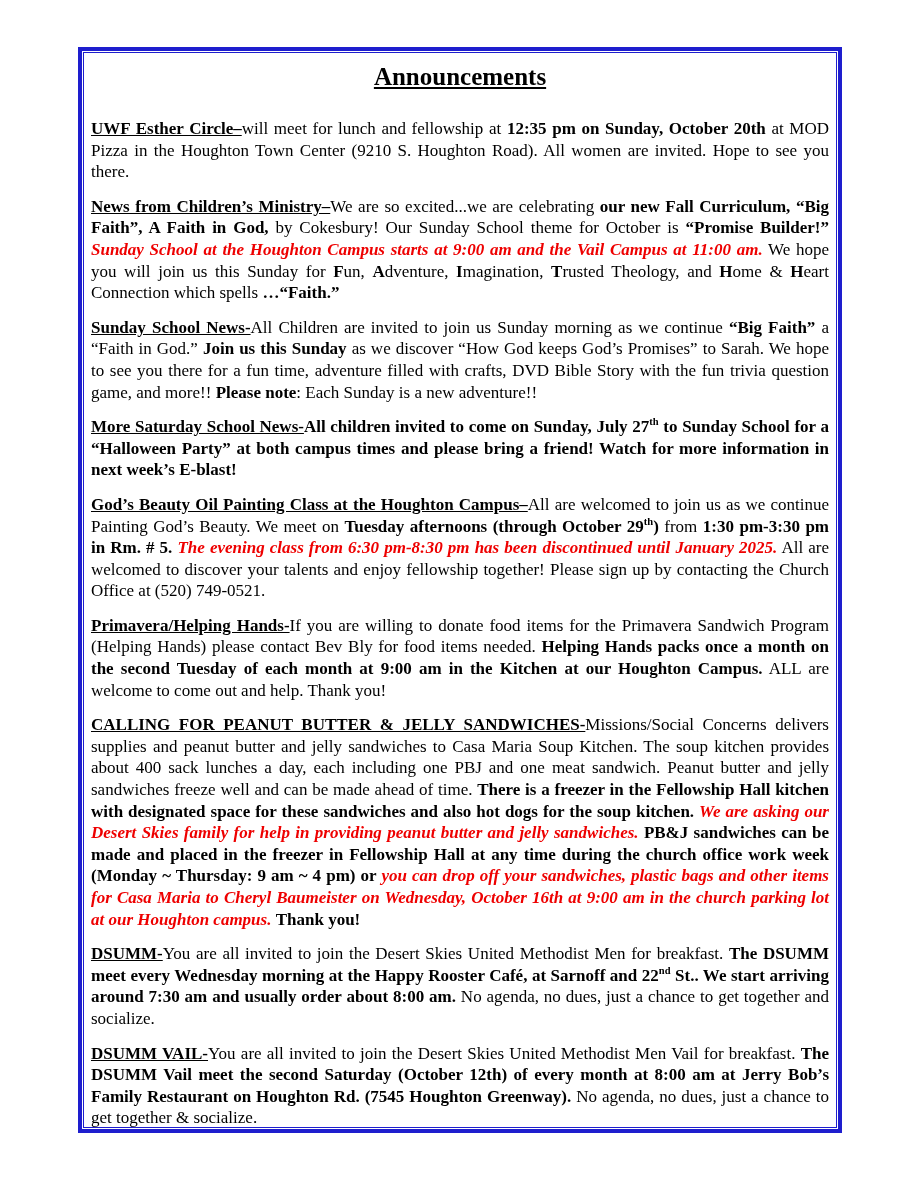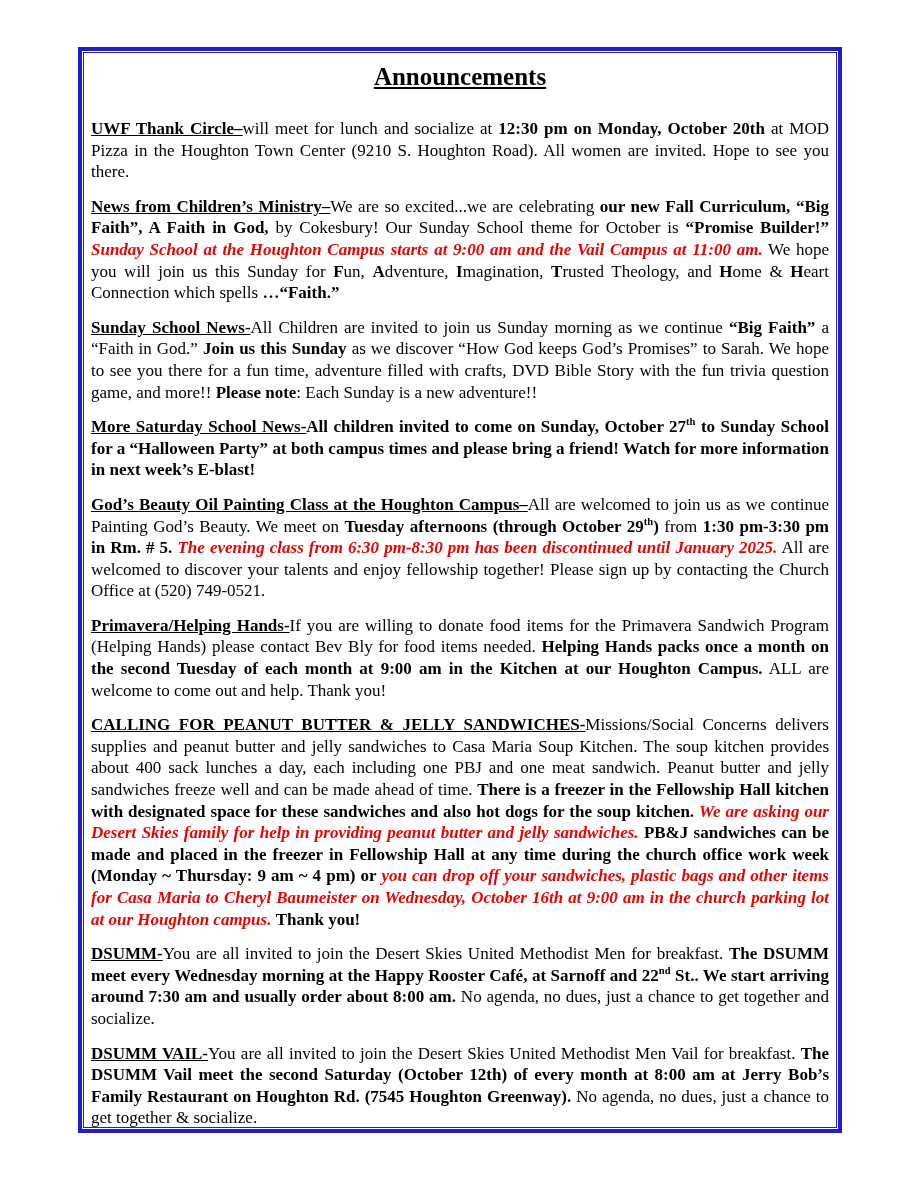--- a/index.html
+++ b/index.html
@@ -40,24 +40,24 @@
   .sup{vertical-align:super;font-size:0.62em;line-height:0;}
 </style>
 </head>
 <body>
 
 <div class="sheet">
   <div class="frame">
     <div class="frame-inner">
       <h1 class="title">Announcements</h1>
       <div id="sections">
-          <p class="para"><span class="seg hu">UWF Thank Circle–</span><span class="seg">will meet for lunch and socialize at </span><span class="seg b">12:30 pm on Monday, October 20th</span><span class="seg"> at MOD Pizza in the Houghton Town Center (9210 S. Houghton Road). All women are invited. Hope to see you there.</span></p>
+          <p class="para"><span class="seg hu">UWF Esther Circle–</span><span class="seg">will meet for lunch and fellowship at </span><span class="seg b">12:35 pm on Sunday, October 20th</span><span class="seg"> at MOD Pizza in the Houghton Town Center (9210 S. Houghton Road). All women are invited. Hope to see you there.</span></p>
           <p class="para"><span class="seg hu">News from Children’s Ministry–</span><span class="seg">We are so excited...we are celebrating </span><span class="seg b">our new Fall Curriculum, “Big Faith”, A Faith in God,</span><span class="seg"> by Cokesbury! Our Sunday School theme for October is </span><span class="seg b">“Promise Builder!”</span><span class="seg"> </span><span class="seg rb">Sunday School at the Houghton Campus starts at 9:00 am and the Vail Campus at 11:00 am.</span><span class="seg"> We hope you will join us this Sunday for </span><span class="seg b">F</span><span class="seg">un, </span><span class="seg b">A</span><span class="seg">dventure, </span><span class="seg b">I</span><span class="seg">magination, </span><span class="seg b">T</span><span class="seg">rusted Theology, and </span><span class="seg b">H</span><span class="seg">ome &amp; </span><span class="seg b">H</span><span class="seg">eart Connection which spells </span><span class="seg b">…“Faith.”</span></p>
           <p class="para"><span class="seg hu">Sunday School News-</span><span class="seg">All Children are invited to join us Sunday morning as we continue </span><span class="seg b">“Big Faith”</span><span class="seg"> a “Faith in God.” </span><span class="seg b">Join us this Sunday</span><span class="seg"> as we discover “How God keeps God’s Promises” to Sarah. We hope to see you there for a fun time, adventure filled with crafts, DVD Bible Story with the fun trivia question game, and more!! </span><span class="seg b">Please note</span><span class="seg">: Each Sunday is a new adventure!!</span></p>
-          <p class="para"><span class="seg hu">More Saturday School News-</span><span class="seg b">All children invited to come on Sunday, October 27</span><span class="seg b sup">th</span><span class="seg b"> to Sunday School for a “Halloween Party” at both campus times and please bring a friend! Watch for more information in next week’s E-blast!</span></p>
+          <p class="para"><span class="seg hu">More Saturday School News-</span><span class="seg b">All children invited to come on Sunday, July 27</span><span class="seg b sup">th</span><span class="seg b"> to Sunday School for a “Halloween Party” at both campus times and please bring a friend! Watch for more information in next week’s E-blast!</span></p>
           <p class="para"><span class="seg hu">God’s Beauty Oil Painting Class at the Houghton Campus–</span><span class="seg">All are welcomed to join us as we continue Painting God’s Beauty. We meet on </span><span class="seg b">Tuesday afternoons (through October 29</span><span class="seg b sup">th</span><span class="seg b">)</span><span class="seg"> from </span><span class="seg b">1:30 pm-3:30 pm in Rm. # 5.</span><span class="seg"> </span><span class="seg rb">The evening class from 6:30 pm-8:30 pm has been discontinued until January 2025.</span><span class="seg"> All are welcomed to discover your talents and enjoy fellowship together! Please sign up by contacting the Church Office at (520) 749-0521.</span></p>
           <p class="para"><span class="seg hu">Primavera/Helping Hands-</span><span class="seg">If you are willing to donate food items for the Primavera Sandwich Program (Helping Hands) please contact Bev Bly for food items needed. </span><span class="seg b">Helping Hands packs once a month on the second Tuesday of each month at 9:00 am in the Kitchen at our Houghton Campus.</span><span class="seg"> ALL are welcome to come out and help. Thank you!</span></p>
           <p class="para"><span class="seg hu">CALLING FOR PEANUT BUTTER &amp; JELLY SANDWICHES-</span><span class="seg">Missions/Social Concerns delivers supplies and peanut butter and jelly sandwiches to Casa Maria Soup Kitchen. The soup kitchen provides about 400 sack lunches a day, each including one PBJ and one meat sandwich. Peanut butter and jelly sandwiches freeze well and can be made ahead of time. </span><span class="seg b">There is a freezer in the Fellowship Hall kitchen with designated space for these sandwiches and also hot dogs for the soup kitchen. </span><span class="seg rb">We are asking our Desert Skies family for help in providing peanut butter and jelly sandwiches. </span><span class="seg b">PB&amp;J sandwiches can be made and placed in the freezer in Fellowship Hall at any time during the church office work week (Monday ~ Thursday: 9 am ~ 4 pm) or </span><span class="seg rb">you can drop off your sandwiches, plastic bags and other items for Casa Maria to Cheryl Baumeister on Wednesday, October 16th at 9:00 am in the church parking lot at our Houghton campus. </span><span class="seg b">Thank you!</span></p>
           <p class="para"><span class="seg hu">DSUMM-</span><span class="seg">You are all invited to join the Desert Skies United Methodist Men for breakfast. </span><span class="seg b">The DSUMM meet every Wednesday morning at the Happy Rooster Café, at Sarnoff and 22</span><span class="seg b sup">nd</span><span class="seg b"> St.. We start arriving around 7:30 am and usually order about 8:00 am.</span><span class="seg"> No agenda, no dues, just a chance to get together and socialize.</span></p>
           <p class="para"><span class="seg hu">DSUMM VAIL-</span><span class="seg">You are all invited to join the Desert Skies United Methodist Men Vail for breakfast. </span><span class="seg b">The DSUMM Vail meet the second Saturday (October 12th) of every month at 8:00 am at Jerry Bob’s Family Restaurant on Houghton Rd. (7545 Houghton Greenway).</span><span class="seg"> No agenda, no dues, just a chance to get together &amp; socialize.</span></p>
         </div>
     </div>
   </div>
 </div>
 

